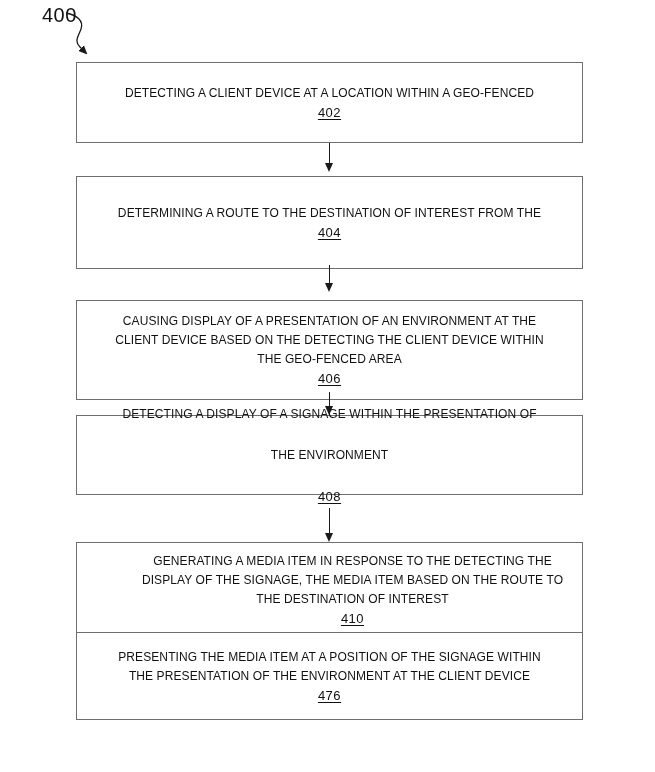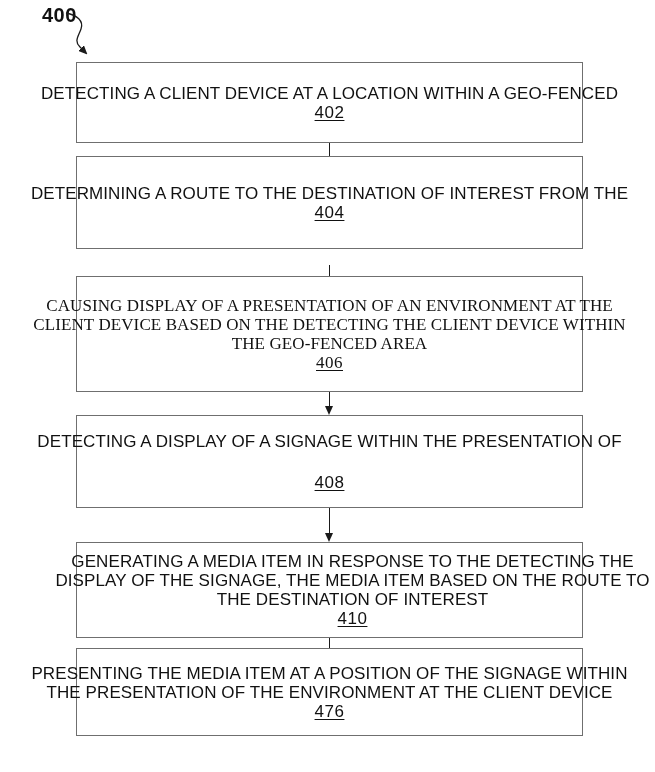--- a/index.html
+++ b/index.html
@@ -17,21 +17,21 @@
   }
   .canvas{
     position:relative;
     width:655px;height:772px;
     background:var(--bg-color);
   }
   .fig-label{
     position:absolute;
     left:42px;top:4px;
     font-size:20px;
-    font-weight:700;
+    font-weight:400;
     color:var(--text-color);
     letter-spacing:0.5px;
   }
   .lead-arrow{
     position:absolute;
     left:60px;top:8px;
     color:var(--arrow-color);
   }
   .step-box{
     position:absolute;
@@ -40,28 +40,28 @@
     box-sizing:border-box;
     border:1px solid var(--border-color);
     background:var(--bg-color);
     display:flex;
     flex-direction:column;
     justify-content:center;
     align-items:center;
     text-align:center;
   }
   .step-line{
-    font-size:17px;
+    font-size:12px;
     line-height:19px;
     color:var(--text-color);
     white-space:nowrap;
     letter-spacing:0.1px;
   }
   .step-ref{
-    font-size:17px;
+    font-size:13px;
     line-height:19px;
     color:var(--text-color);
     text-decoration:underline;
     text-underline-offset:2px;
     letter-spacing:0.5px;
   }
   .connector{
     position:absolute;
     left:323px;      
     width:13px;
@@ -100,56 +100,57 @@
 
   <div class="flow">
       <div class="step-box" style="top: 62px; height: 81px;">
         <div class="step-line">DETECTING A CLIENT DEVICE AT A LOCATION WITHIN A GEO-FENCED</div>
         <div class="step-ref">402</div>
       </div>
       <div class="connector" style="top: 143px; height: 29px;">
         <div class="shaft"></div>
         <div class="head"></div>
       </div>
-      <div class="step-box" style="top: 156px; height: 93px;">
+      <div class="step-box" style="top: 176px; height: 93px;">
         <div class="step-line">DETERMINING A ROUTE TO THE DESTINATION OF INTEREST FROM THE</div>
         <div class="step-ref">404</div>
       </div>
       <div class="connector" style="top: 265px; height: 27px;">
         <div class="shaft"></div>
         <div class="head"></div>
       </div>
-      <div class="step-box" style="top: 276px; height: 116px; font-family: Liberation Serif, serif;">
+      <div class="step-box" style="top: 300px; height: 100px;">
         <div class="step-line">CAUSING DISPLAY OF A PRESENTATION OF AN ENVIRONMENT AT THE</div>
         <div class="step-line">CLIENT DEVICE BASED ON THE DETECTING THE CLIENT DEVICE WITHIN</div>
         <div class="step-line">THE GEO-FENCED AREA</div>
         <div class="step-ref">406</div>
       </div>
       <div class="connector" style="top: 392px; height: 23px;">
         <div class="shaft"></div>
         <div class="head"></div>
       </div>
-      <div class="step-box" style="top: 415px; height: 93px; gap: 22px;">
+      <div class="step-box" style="top: 415px; height: 80px; gap: 22px;">
         <div class="step-line">DETECTING A DISPLAY OF A SIGNAGE WITHIN THE PRESENTATION OF</div>
+        <div class="step-line">THE ENVIRONMENT</div>
         <div class="step-ref">408</div>
       </div>
       <div class="connector" style="top: 508px; height: 34px;">
         <div class="shaft"></div>
         <div class="head"></div>
       </div>
       <div class="step-box" style="top: 542px; height: 96px; padding-left: 46px;">
         <div class="step-line">GENERATING A MEDIA ITEM IN RESPONSE TO THE DETECTING THE</div>
         <div class="step-line">DISPLAY OF THE SIGNAGE, THE MEDIA ITEM BASED ON THE ROUTE TO</div>
         <div class="step-line">THE DESTINATION OF INTEREST</div>
         <div class="step-ref">410</div>
       </div>
       <div class="connector" style="top: 638px; height: 30px;">
         <div class="shaft"></div>
         <div class="head"></div>
       </div>
-      <div class="step-box" style="top: 648px; height: 88px;">
+      <div class="step-box" style="top: 632px; height: 88px;">
         <div class="step-line">PRESENTING THE MEDIA ITEM AT A POSITION OF THE SIGNAGE WITHIN</div>
         <div class="step-line">THE PRESENTATION OF THE ENVIRONMENT AT THE CLIENT DEVICE</div>
         <div class="step-ref">476</div>
       </div>
     </div>
 
 </div>
 
 </body></html>

